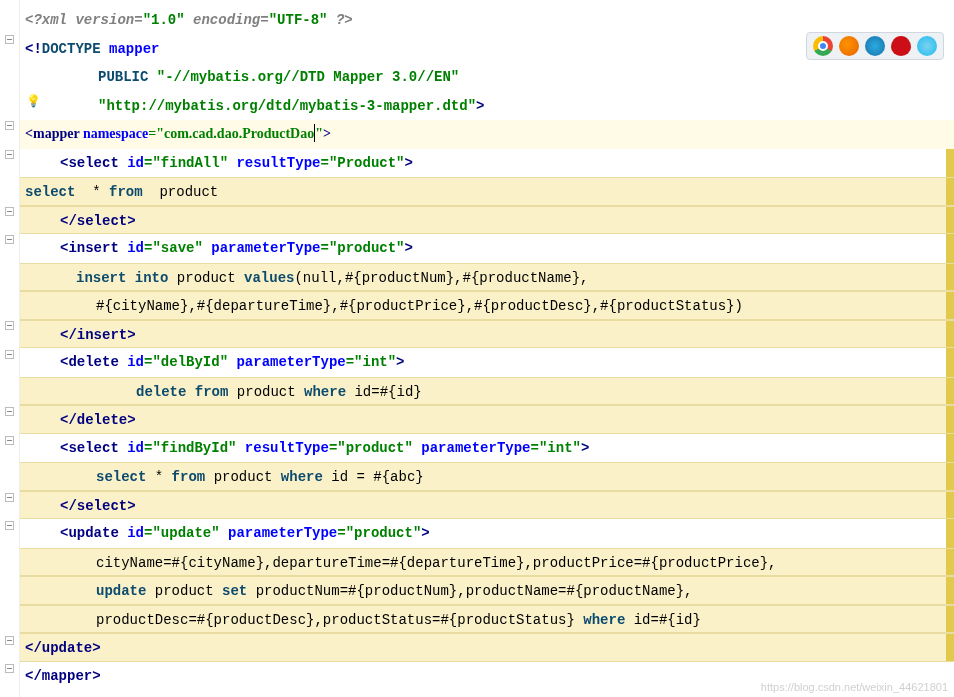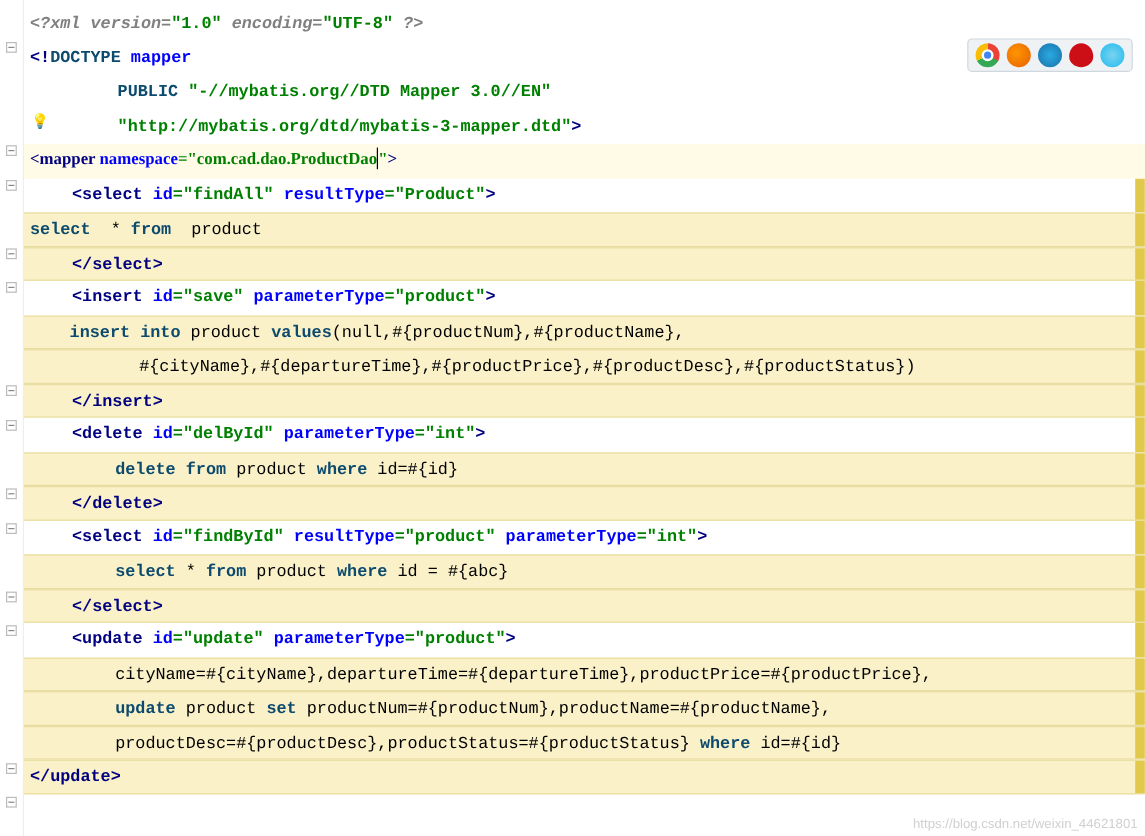--- a/index.html
+++ b/index.html
@@ -152,44 +152,45 @@
 <div class="line hl-line"><span class="brk">&lt;</span><span class="tag">mapper </span><span class="attr">namespace</span><span class="str">=</span><span class="str">"com.cad.dao.ProductDao</span><span class="cursor"></span><span class="str">"</span><span class="brk">&gt;</span></div>
 
 <div class="line" style="padding-left:40px;position:relative"><span class="right-stripe"></span><span class="brk">&lt;</span><span class="tag">select </span><span class="attr">id</span><span class="str">=</span><span class="str">"findAll"</span><span class="attr"> resultType</span><span class="str">=</span><span class="str">"Product"</span><span class="brk">&gt;</span></div>
 
 <div class="line hl-block" style="position:relative"><span class="right-stripe"></span><span class="kw">select  </span><span class="txt">*</span><span class="kw"> from</span><span class="txt">  product</span></div>
 
 <div class="line hl-block" style="padding-left:40px;position:relative"><span class="right-stripe"></span><span class="brk">&lt;/</span><span class="tag">select</span><span class="brk">&gt;</span></div>
 
 <div class="line" style="padding-left:40px;position:relative"><span class="right-stripe"></span><span class="brk">&lt;</span><span class="tag">insert </span><span class="attr">id</span><span class="str">=</span><span class="str">"save"</span><span class="attr"> parameterType</span><span class="str">=</span><span class="str">"product"</span><span class="brk">&gt;</span></div>
 
-<div class="line hl-block" style="padding-left:38px;position:relative"><span class="right-stripe"></span><span class="kw">insert into </span><span class="txt">product </span><span class="kw">values</span><span class="txt">(null,#{productNum},#{productName},</span></div>
+<div class="line hl-block" style="padding-left:56px;position:relative"><span class="right-stripe"></span><span class="kw">insert into </span><span class="txt">product </span><span class="kw">values</span><span class="txt">(null,#{productNum},#{productName},</span></div>
 
-<div class="line hl-block" style="padding-left:96px;position:relative"><span class="right-stripe"></span><span class="txt">#{cityName},#{departureTime},#{productPrice},#{productDesc},#{productStatus})</span></div>
+<div class="line hl-block" style="padding-left:76px;position:relative"><span class="right-stripe"></span><span class="txt">#{cityName},#{departureTime},#{productPrice},#{productDesc},#{productStatus})</span></div>
 
 <div class="line hl-block" style="padding-left:40px;position:relative"><span class="right-stripe"></span><span class="brk">&lt;/</span><span class="tag">insert</span><span class="brk">&gt;</span></div>
 
 <div class="line" style="padding-left:40px;position:relative"><span class="right-stripe"></span><span class="brk">&lt;</span><span class="tag">delete </span><span class="attr">id</span><span class="str">=</span><span class="str">"delById"</span><span class="attr"> parameterType</span><span class="str">=</span><span class="str">"int"</span><span class="brk">&gt;</span></div>
 
-<div class="line hl-block" style="padding-left:76px;position:relative"><span class="right-stripe"></span><span class="kw">delete from </span><span class="txt">product </span><span class="kw">where </span><span class="txt">id=#{id}</span></div>
+<div class="line hl-block" style="padding-left:116px;position:relative"><span class="right-stripe"></span><span class="kw">delete from </span><span class="txt">product </span><span class="kw">where </span><span class="txt">id=#{id}</span></div>
 
 <div class="line hl-block" style="padding-left:40px;position:relative"><span class="right-stripe"></span><span class="brk">&lt;/</span><span class="tag">delete</span><span class="brk">&gt;</span></div>
 
 <div class="line" style="padding-left:40px;position:relative"><span class="right-stripe"></span><span class="brk">&lt;</span><span class="tag">select </span><span class="attr">id</span><span class="str">=</span><span class="str">"findById"</span><span class="attr"> resultType</span><span class="str">=</span><span class="str">"product"</span><span class="attr"> parameterType</span><span class="str">=</span><span class="str">"int"</span><span class="brk">&gt;</span></div>
 
 <div class="line hl-block" style="padding-left:76px;position:relative"><span class="right-stripe"></span><span class="kw">select </span><span class="txt">*</span><span class="kw"> from </span><span class="txt">product </span><span class="kw">where </span><span class="txt">id = #{abc}</span></div>
 
 <div class="line hl-block" style="padding-left:40px;position:relative"><span class="right-stripe"></span><span class="brk">&lt;/</span><span class="tag">select</span><span class="brk">&gt;</span></div>
 
 <div class="line" style="padding-left:40px;position:relative"><span class="right-stripe"></span><span class="brk">&lt;</span><span class="tag">update </span><span class="attr">id</span><span class="str">=</span><span class="str">"update"</span><span class="attr"> parameterType</span><span class="str">=</span><span class="str">"product"</span><span class="brk">&gt;</span></div>
 
 <div class="line hl-block" style="padding-left:76px;position:relative"><span class="right-stripe"></span><span class="txt">cityName=#{cityName},departureTime=#{departureTime},productPrice=#{productPrice},</span></div>
 
 <div class="line hl-block" style="padding-left:76px;position:relative"><span class="right-stripe"></span><span class="kw">update </span><span class="txt">product </span><span class="kw">set </span><span class="txt">productNum=#{productNum},productName=#{productName},</span></div>
 
 <div class="line hl-block" style="padding-left:76px;position:relative"><span class="right-stripe"></span><span class="txt">productDesc=#{productDesc},productStatus=#{productStatus} </span><span class="kw">where </span><span class="txt">id=#{id}</span></div>
 
 <div class="line hl-block" style="position:relative"><span class="right-stripe"></span><span class="brk">&lt;/</span><span class="tag">update</span><span class="brk">&gt;</span></div>
 
+<div class="line"><span class="brk">&lt;/</span><span class="tag">mapper</span><span class="brk">&gt;</span></div>
 
 </div>
 
 <div class="watermark">https://blog.csdn.net/weixin_44621801</div>
 
 </body></html>

